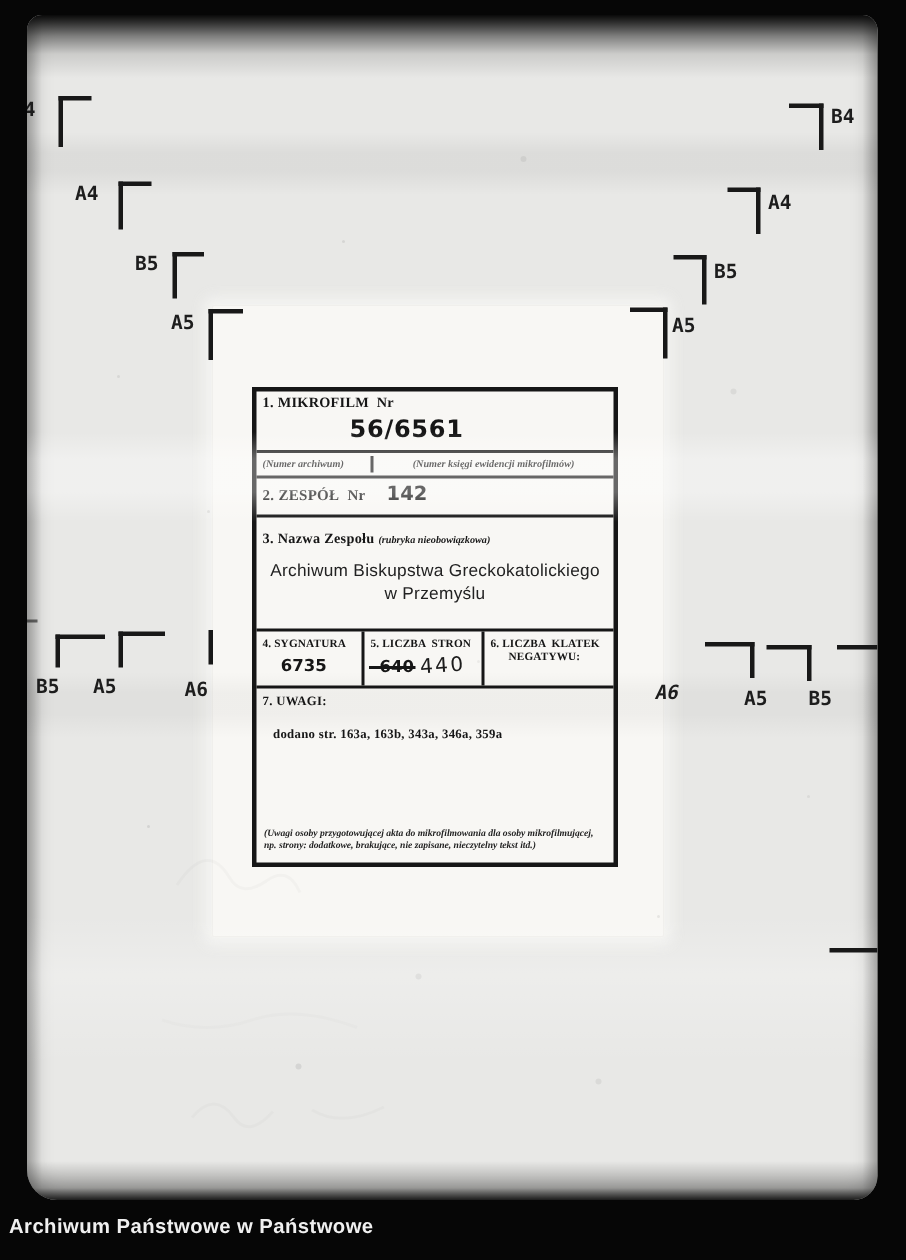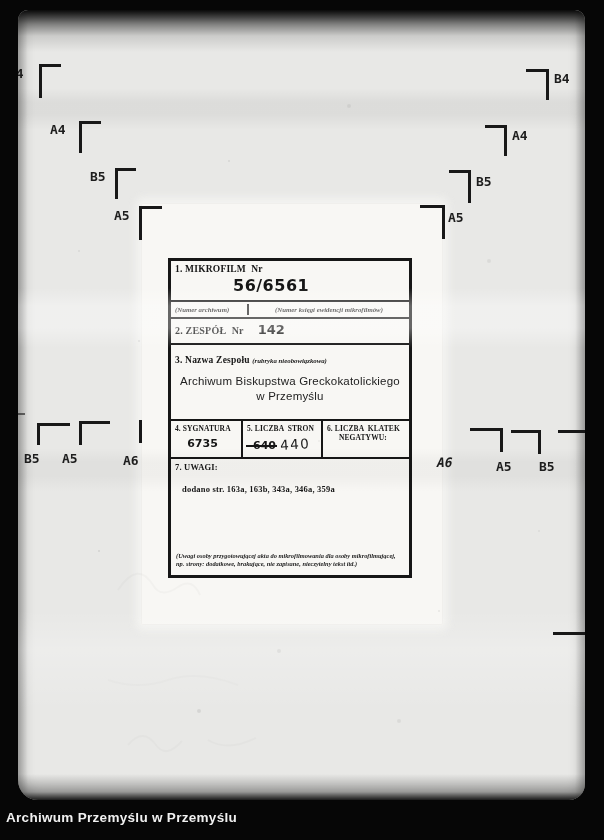--- a/index.html
+++ b/index.html
@@ -235,15 +235,15 @@
             <div>(Uwagi osoby przygotowującej akta do mikrofilmowania dla osoby mikrofilmującej,</div>
             <div>np. strony: dodatkowe, brakujące, nie zapisane, nieczytelny tekst itd.)</div>
           </div>
         </div>
 
       </div>
     </div>
   </div>
 
   <div class="footer">
-    <span>Archiwum Przemyślu w Przemyślu</span>
+    <span>Archiwum Państwowe w Państwowe</span>
   </div>
 </div>
 
 </body></html>

